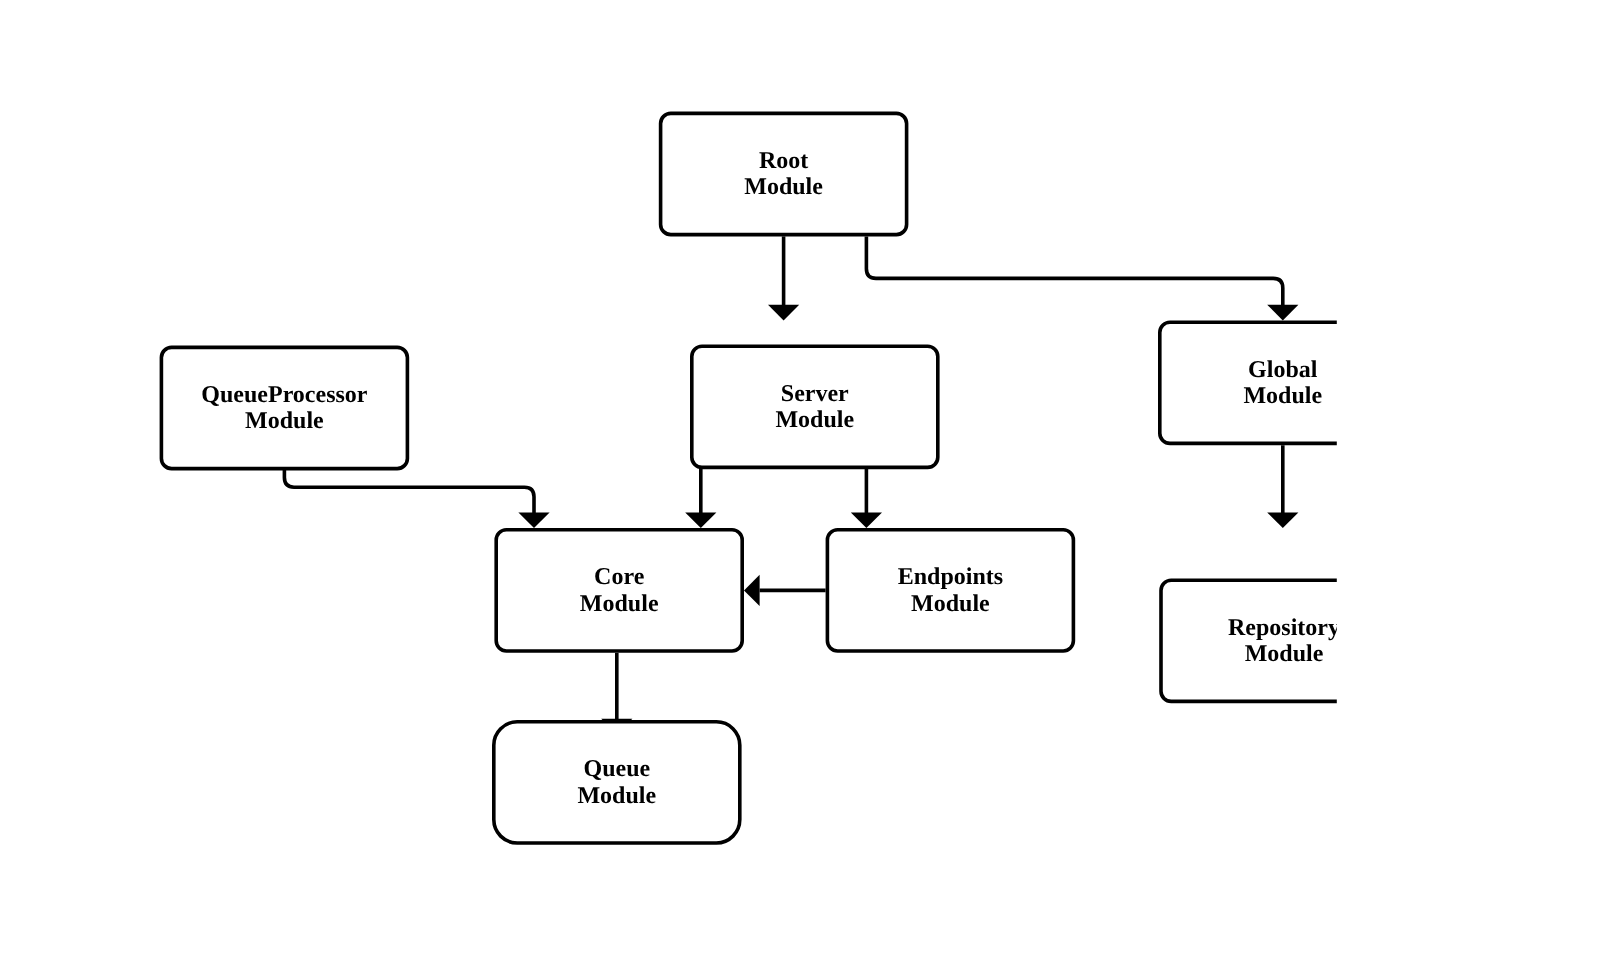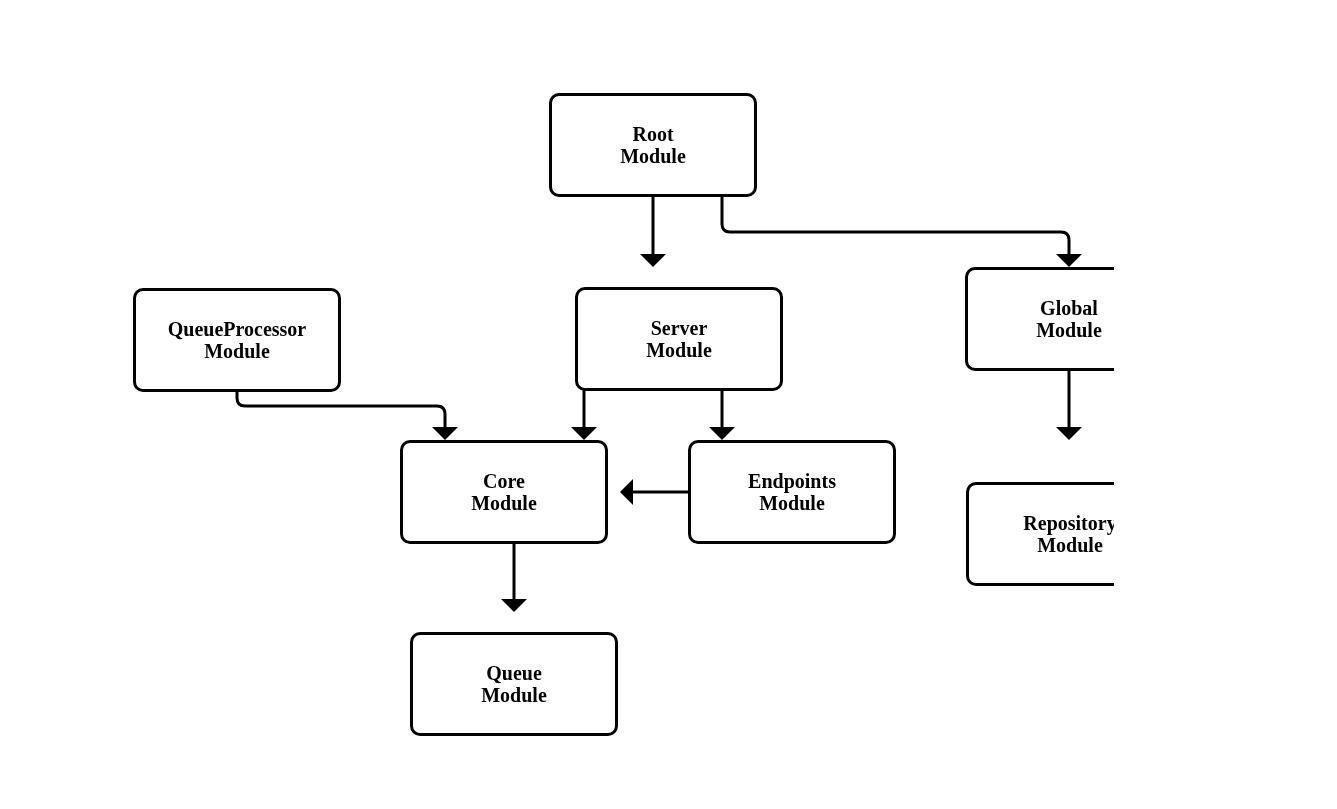--- a/index.html
+++ b/index.html
@@ -113,33 +113,33 @@
   <div class="node" style="left:575px; top:267px;margin-top:20px;">
     <span class="label">Server
 Module</span>
   </div>
 
   <div class="node" style="left:965px; top:267px;">
     <span class="label">Global
 Module</span>
   </div>
 
-  <div class="node" style="left:400px; top:440px;">
+  <div class="node" style="left:412px; top:440px;">
     <span class="label">Core
 Module</span>
   </div>
 
   <div class="node" style="left:688px; top:440px;">
     <span class="label">Endpoints
 Module</span>
   </div>
 
   <div class="node" style="left:966px; top:440px;margin-top:42px;">
     <span class="label">Repository
 Module</span>
   </div>
 
-  <div class="node" style="left:410px; top:632px;">
+  <div class="node" style="left:410px; top:600px;border-radius:21px;">
     <span class="label">Queue
 Module</span>
   </div>
 
 </div>
 
 </body></html>

